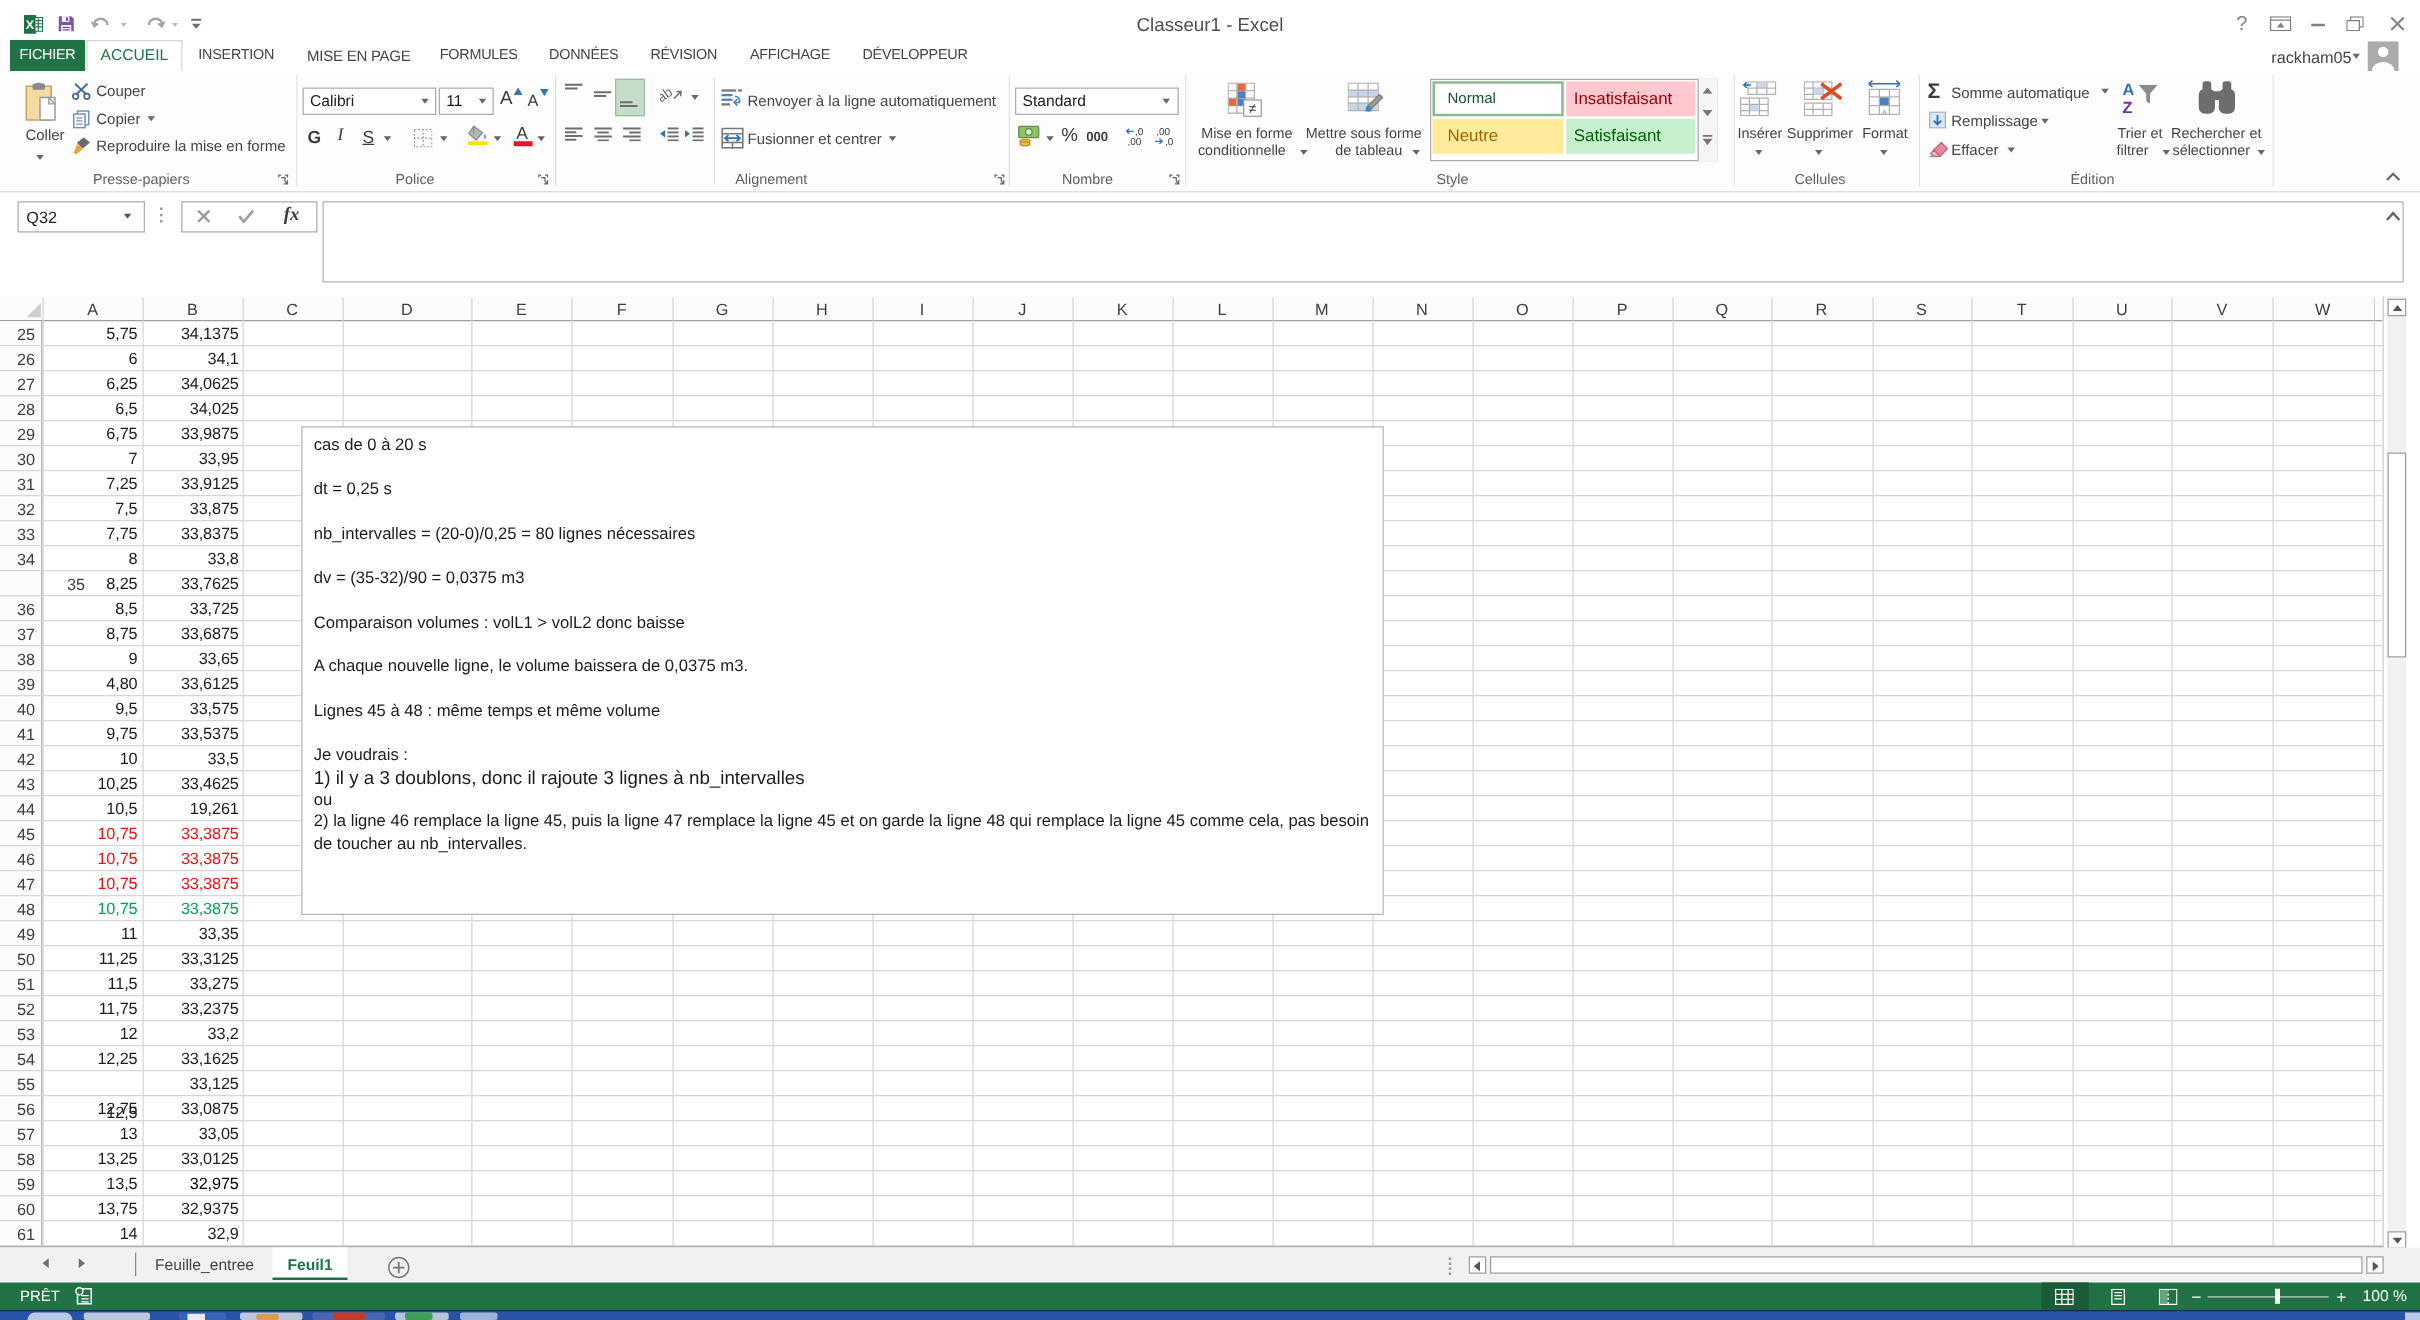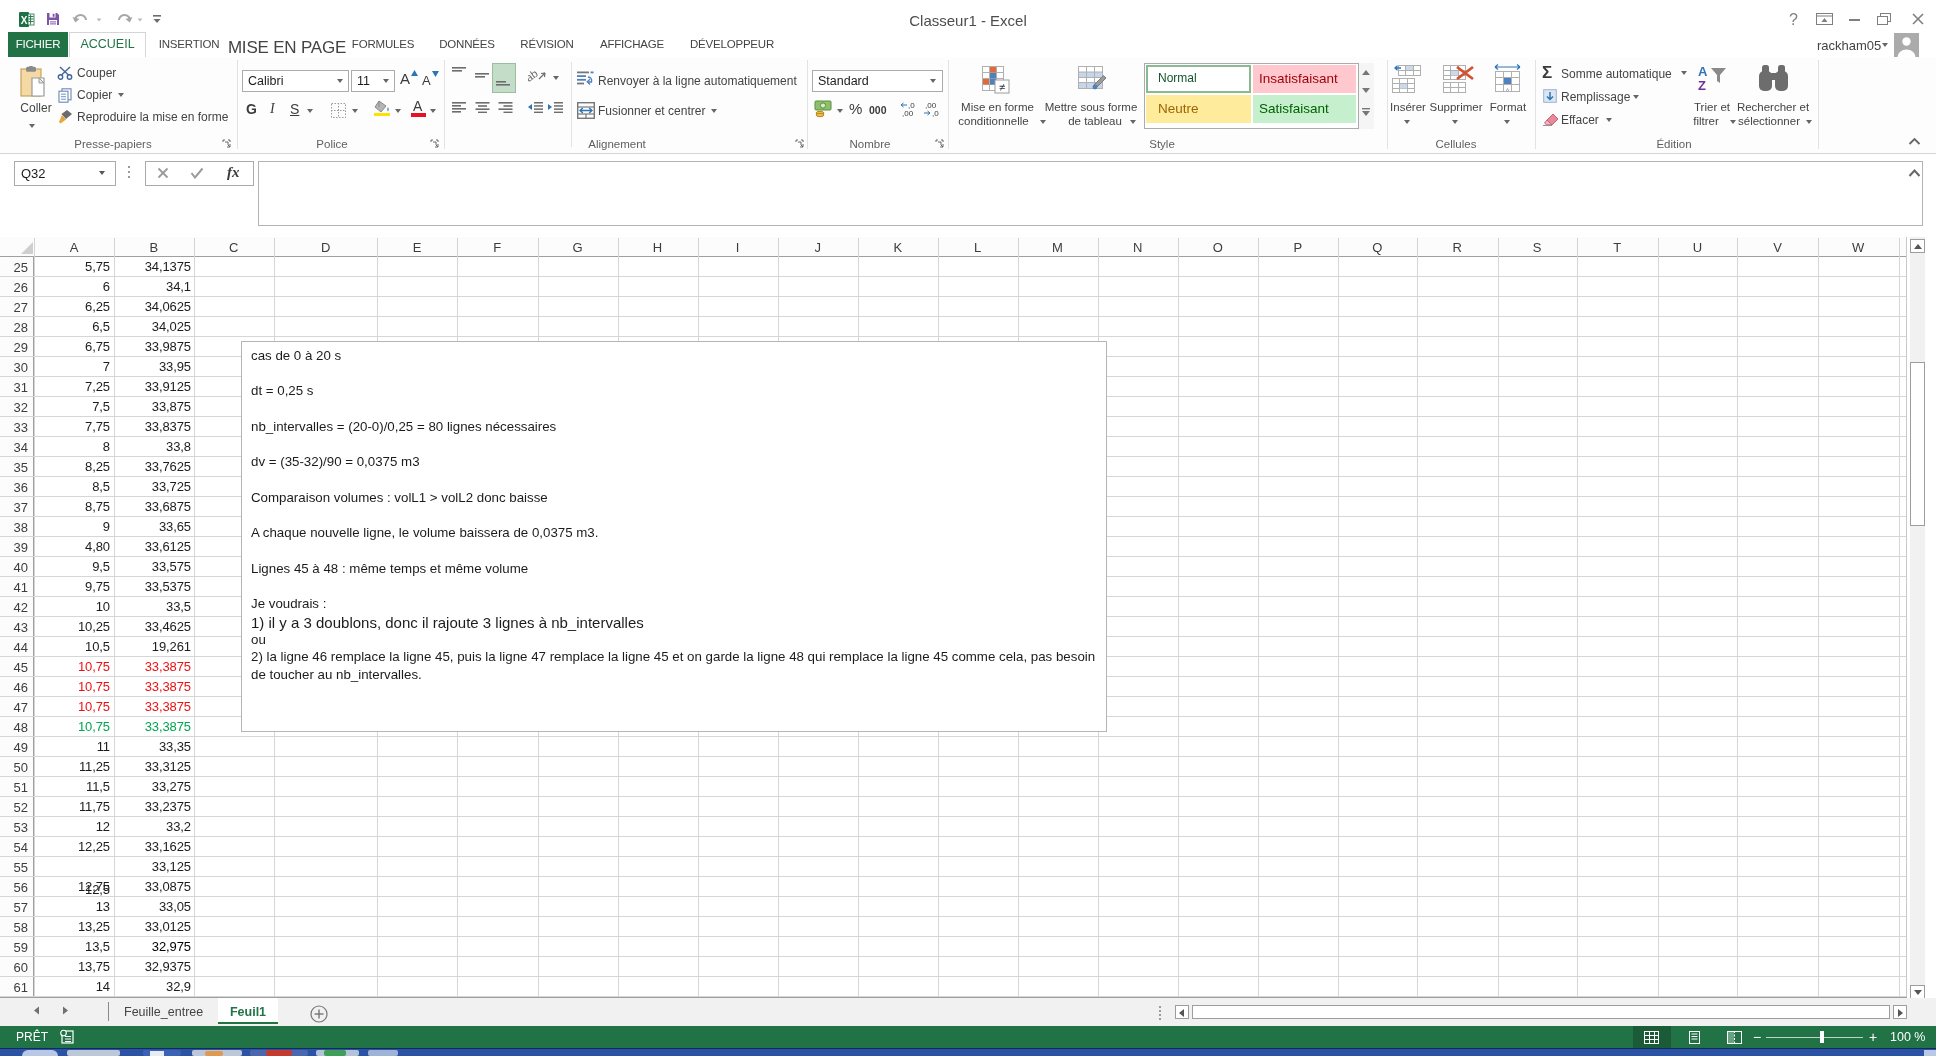--- a/index.html
+++ b/index.html
@@ -63,21 +63,21 @@
 </svg>
 <svg class="icon" style="left:1912px;top:13px" width="12" height="12" viewBox="0 0 12 12">
 <line x1="1" y1="1" x2="11" y2="11" stroke="#7f7f7f" stroke-width="1.6"></line>
 <line x1="11" y1="1" x2="1" y2="11" stroke="#7f7f7f" stroke-width="1.6"></line>
 </svg>
 <div class="ab" style="left:8px;top:32px;width:60px;height:25px;background:#217346;"></div>
 <div class="t ab ctr" style="left:8px;top:38px;width:60px;font-size:11.5px;letter-spacing:-0.2px;color:#fff;">FICHIER</div>
 <div class="ab" style="left:69px;top:32px;width:77px;height:26px;background:#fff;border:1px solid #d5d5d5;border-bottom:none;box-sizing:border-box;"></div>
 <div class="t ab ctr" style="left:69px;top:37px;width:77px;font-size:12.5px;color:#217346;">ACCUEIL</div>
 <div class="t ab" style="left:189px;top:38px;transform:translateX(-50%);font-size:11.5px;letter-spacing:-0.2px;color:#444;">INSERTION</div>
-<div class="t ab" style="left:287px;top:38px;transform:translateX(-50%);font-size:17px;letter-spacing:-0.2px;color:#444;">MISE EN PAGE</div>
+<div class="t ab" style="left:287px;top:38px;transform:translateX(-50%);font-size:12px;letter-spacing:-0.2px;color:#444;">MISE EN PAGE</div>
 <div class="t ab" style="left:383px;top:38px;transform:translateX(-50%);font-size:11.5px;letter-spacing:-0.2px;color:#444;">FORMULES</div>
 <div class="t ab" style="left:467px;top:38px;transform:translateX(-50%);font-size:11.5px;letter-spacing:-0.2px;color:#444;">DONNÉES</div>
 <div class="t ab" style="left:547px;top:38px;transform:translateX(-50%);font-size:11.5px;letter-spacing:-0.2px;color:#444;">RÉVISION</div>
 <div class="t ab" style="left:632px;top:38px;transform:translateX(-50%);font-size:11.5px;letter-spacing:-0.2px;color:#444;">AFFICHAGE</div>
 <div class="t ab" style="left:732px;top:38px;transform:translateX(-50%);font-size:11.5px;letter-spacing:-0.2px;color:#444;">DÉVELOPPEUR</div>
 <div class="t ab" style="left:1817px;top:38px;font-size:13px;color:#444;">rackham05</div>
 <div class="dd" style="left:1882px;top:43px;"></div>
 <svg class="icon" style="left:1894px;top:33px" width="25" height="24" viewBox="0 0 25 24">
 <rect width="25" height="24" fill="#ababab"></rect>
 <circle cx="12.5" cy="8.5" r="4.2" fill="#fff"></circle>
@@ -541,21 +541,21 @@
 <div class="rowhdr" style="left:0;top:359.5px;width:28px;">30</div>
 <div class="gl-h" style="left:0;top:395.5px;width:1906.0px;"></div>
 <div class="rowhdr" style="left:0;top:379.5px;width:28px;">31</div>
 <div class="gl-h" style="left:0;top:415.5px;width:1906.0px;"></div>
 <div class="rowhdr" style="left:0;top:399.5px;width:28px;">32</div>
 <div class="gl-h" style="left:0;top:435.5px;width:1906.0px;"></div>
 <div class="rowhdr" style="left:0;top:419.5px;width:28px;">33</div>
 <div class="gl-h" style="left:0;top:455.5px;width:1906.0px;"></div>
 <div class="rowhdr" style="left:0;top:439.5px;width:28px;">34</div>
 <div class="gl-h" style="left:0;top:475.5px;width:1906.0px;"></div>
-<div class="rowhdr" style="left:0;top:459.5px;width:28px;">35</div>
+<div class="rowhdr" style="left:0;top:459.5px;width:28px;padding-left:40px;">35</div>
 <div class="gl-h" style="left:0;top:495.5px;width:1906.0px;"></div>
 <div class="rowhdr" style="left:0;top:479.5px;width:28px;">36</div>
 <div class="gl-h" style="left:0;top:515.5px;width:1906.0px;"></div>
 <div class="rowhdr" style="left:0;top:499.5px;width:28px;">37</div>
 <div class="gl-h" style="left:0;top:535.5px;width:1906.0px;"></div>
 <div class="rowhdr" style="left:0;top:519.5px;width:28px;">38</div>
 <div class="gl-h" style="left:0;top:555.5px;width:1906.0px;"></div>
 <div class="rowhdr" style="left:0;top:539.5px;width:28px;">39</div>
 <div class="gl-h" style="left:0;top:575.5px;width:1906.0px;"></div>
 <div class="rowhdr" style="left:0;top:559.5px;width:28px;">40</div>

